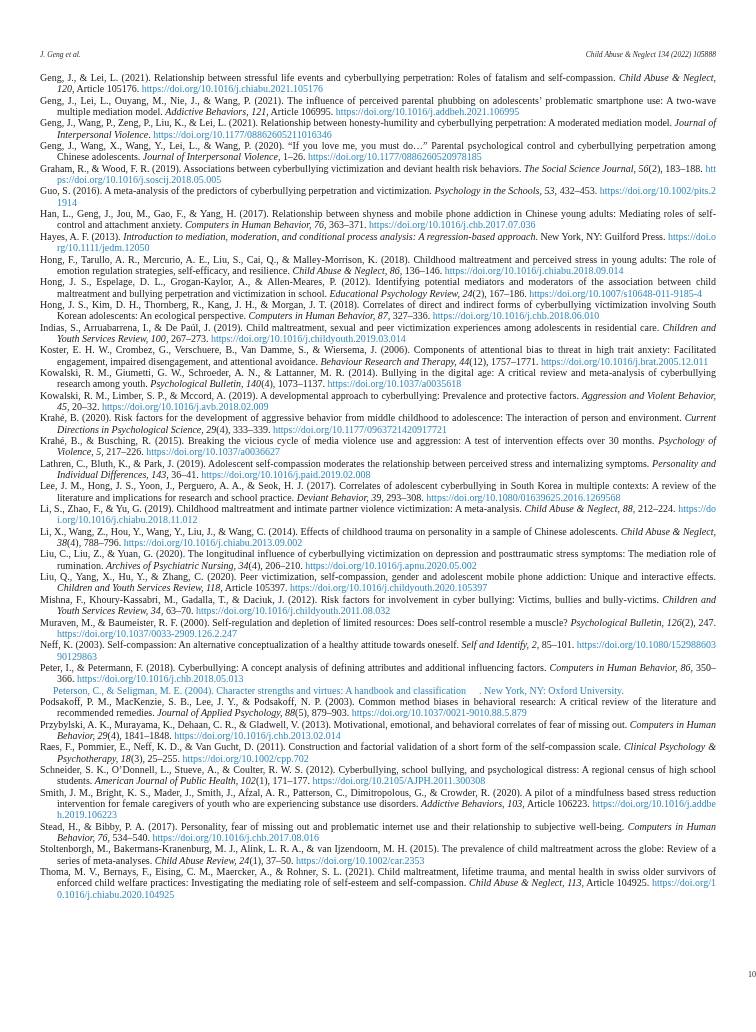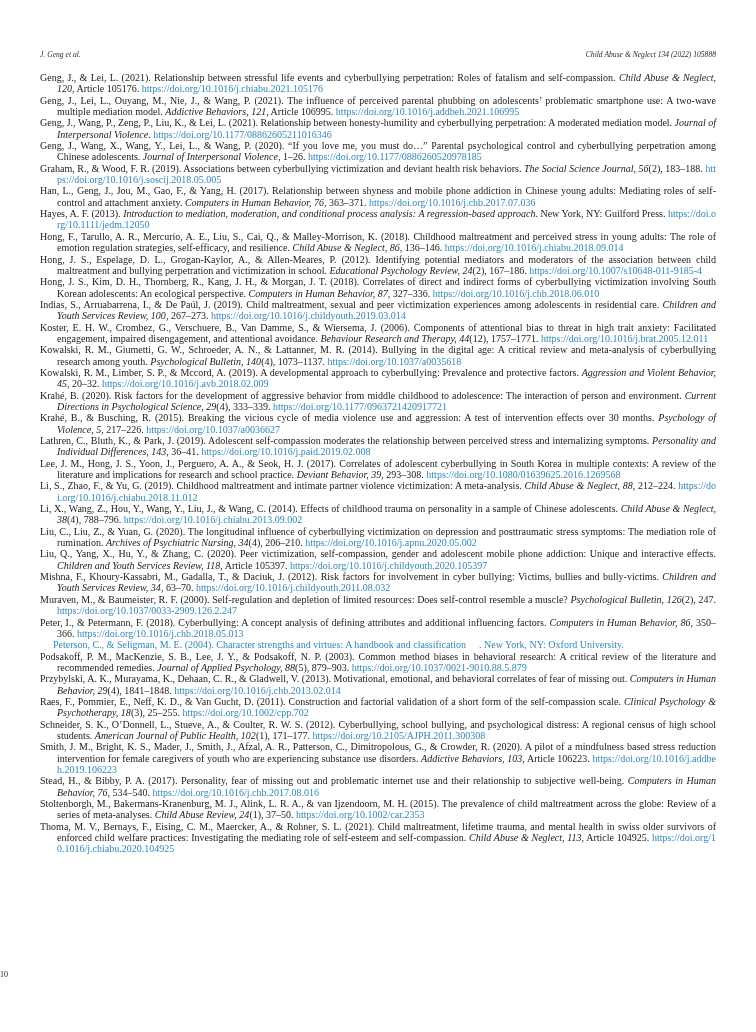--- a/index.html
+++ b/index.html
@@ -44,58 +44,60 @@
     text-decoration: none;
     word-break: break-all;
   }
   .seg-blue { font-style: normal; margin-left: 13px; }
   .seg-blue-italic { }
   .page-footer {
     position: absolute;
     top: 970px;
     left: 0;
     width: 100%;
-    text-align: left;
+    text-align: right;
     font-size: 8px;
     color: #222;
   }
 </style>
 <style>.seg-link, .seg-blue, .seg-blue-italic { color: #3187b9; }</style></head>
 <body>
 
 <div class="page-header">
   <span>J. Geng et al.</span>
   <span>Child Abuse &amp; Neglect 134 (2022) 105888</span>
 </div>
 
 <div class="references">
     <p class="ref"><span class="seg-plain">Geng, J., &amp; Lei, L. (2021). Relationship between stressful life events and cyberbullying perpetration: Roles of fatalism and self-compassion. </span><span class="seg-italic">Child Abuse &amp; Neglect, 120</span><span class="seg-plain">, Article 105176. </span><a href="#" class="seg-link">https://doi.org/10.1016/j.chiabu.2021.105176</a></p>
     <p class="ref"><span class="seg-plain">Geng, J., Lei, L., Ouyang, M., Nie, J., &amp; Wang, P. (2021). The influence of perceived parental phubbing on adolescents’ problematic smartphone use: A two-wave multiple mediation model. </span><span class="seg-italic">Addictive Behaviors, 121</span><span class="seg-plain">, Article 106995. </span><a href="#" class="seg-link">https://doi.org/10.1016/j.addbeh.2021.106995</a></p>
     <p class="ref"><span class="seg-plain">Geng, J., Wang, P., Zeng, P., Liu, K., &amp; Lei, L. (2021). Relationship between honesty-humility and cyberbullying perpetration: A moderated mediation model. </span><span class="seg-italic">Journal of Interpersonal Violence</span><span class="seg-plain">. </span><a href="#" class="seg-link">https://doi.org/10.1177/08862605211016346</a></p>
     <p class="ref"><span class="seg-plain">Geng, J., Wang, X., Wang, Y., Lei, L., &amp; Wang, P. (2020). “If you love me, you must do…” Parental psychological control and cyberbullying perpetration among Chinese adolescents. </span><span class="seg-italic">Journal of Interpersonal Violence</span><span class="seg-plain">, 1–26. </span><a href="#" class="seg-link">https://doi.org/10.1177/0886260520978185</a></p>
     <p class="ref"><span class="seg-plain">Graham, R., &amp; Wood, F. R. (2019). Associations between cyberbullying victimization and deviant health risk behaviors. </span><span class="seg-italic">The Social Science Journal, 56</span><span class="seg-plain">(2), 183–188. </span><a href="#" class="seg-link">https://doi.org/10.1016/j.soscij.2018.05.005</a></p>
+    <p class="ref"><span class="seg-plain">Guo, S. (2016). A meta-analysis of the predictors of cyberbullying perpetration and victimization. </span><span class="seg-italic">Psychology in the Schools, 53</span><span class="seg-plain">, 432–453. </span><a href="#" class="seg-link">https://doi.org/10.1002/pits.21914</a></p>
     <p class="ref"><span class="seg-plain">Han, L., Geng, J., Jou, M., Gao, F., &amp; Yang, H. (2017). Relationship between shyness and mobile phone addiction in Chinese young adults: Mediating roles of self-control and attachment anxiety. </span><span class="seg-italic">Computers in Human Behavior, 76</span><span class="seg-plain">, 363–371. </span><a href="#" class="seg-link">https://doi.org/10.1016/j.chb.2017.07.036</a></p>
     <p class="ref"><span class="seg-plain">Hayes, A. F. (2013). </span><span class="seg-italic">Introduction to mediation, moderation, and conditional process analysis: A regression-based approach</span><span class="seg-plain">. New York, NY: Guilford Press. </span><a href="#" class="seg-link">https://doi.org/10.1111/jedm.12050</a></p>
     <p class="ref"><span class="seg-plain">Hong, F., Tarullo, A. R., Mercurio, A. E., Liu, S., Cai, Q., &amp; Malley-Morrison, K. (2018). Childhood maltreatment and perceived stress in young adults: The role of emotion regulation strategies, self-efficacy, and resilience. </span><span class="seg-italic">Child Abuse &amp; Neglect, 86</span><span class="seg-plain">, 136–146. </span><a href="#" class="seg-link">https://doi.org/10.1016/j.chiabu.2018.09.014</a></p>
     <p class="ref"><span class="seg-plain">Hong, J. S., Espelage, D. L., Grogan-Kaylor, A., &amp; Allen-Meares, P. (2012). Identifying potential mediators and moderators of the association between child maltreatment and bullying perpetration and victimization in school. </span><span class="seg-italic">Educational Psychology Review, 24</span><span class="seg-plain">(2), 167–186. </span><a href="#" class="seg-link">https://doi.org/10.1007/s10648-011-9185-4</a></p>
     <p class="ref"><span class="seg-plain">Hong, J. S., Kim, D. H., Thornberg, R., Kang, J. H., &amp; Morgan, J. T. (2018). Correlates of direct and indirect forms of cyberbullying victimization involving South Korean adolescents: An ecological perspective. </span><span class="seg-italic">Computers in Human Behavior, 87</span><span class="seg-plain">, 327–336. </span><a href="#" class="seg-link">https://doi.org/10.1016/j.chb.2018.06.010</a></p>
     <p class="ref"><span class="seg-plain">Indias, S., Arruabarrena, I., &amp; De Paúl, J. (2019). Child maltreatment, sexual and peer victimization experiences among adolescents in residential care. </span><span class="seg-italic">Children and Youth Services Review, 100</span><span class="seg-plain">, 267–273. </span><a href="#" class="seg-link">https://doi.org/10.1016/j.childyouth.2019.03.014</a></p>
     <p class="ref"><span class="seg-plain">Koster, E. H. W., Crombez, G., Verschuere, B., Van Damme, S., &amp; Wiersema, J. (2006). Components of attentional bias to threat in high trait anxiety: Facilitated engagement, impaired disengagement, and attentional avoidance. </span><span class="seg-italic">Behaviour Research and Therapy, 44</span><span class="seg-plain">(12), 1757–1771. </span><a href="#" class="seg-link">https://doi.org/10.1016/j.brat.2005.12.011</a></p>
     <p class="ref"><span class="seg-plain">Kowalski, R. M., Giumetti, G. W., Schroeder, A. N., &amp; Lattanner, M. R. (2014). Bullying in the digital age: A critical review and meta-analysis of cyberbullying research among youth. </span><span class="seg-italic">Psychological Bulletin, 140</span><span class="seg-plain">(4), 1073–1137. </span><a href="#" class="seg-link">https://doi.org/10.1037/a0035618</a></p>
     <p class="ref"><span class="seg-plain">Kowalski, R. M., Limber, S. P., &amp; Mccord, A. (2019). A developmental approach to cyberbullying: Prevalence and protective factors. </span><span class="seg-italic">Aggression and Violent Behavior, 45</span><span class="seg-plain">, 20–32. </span><a href="#" class="seg-link">https://doi.org/10.1016/j.avb.2018.02.009</a></p>
     <p class="ref"><span class="seg-plain">Krahé, B. (2020). Risk factors for the development of aggressive behavior from middle childhood to adolescence: The interaction of person and environment. </span><span class="seg-italic">Current Directions in Psychological Science, 29</span><span class="seg-plain">(4), 333–339. </span><a href="#" class="seg-link">https://doi.org/10.1177/0963721420917721</a></p>
     <p class="ref"><span class="seg-plain">Krahé, B., &amp; Busching, R. (2015). Breaking the vicious cycle of media violence use and aggression: A test of intervention effects over 30 months. </span><span class="seg-italic">Psychology of Violence, 5</span><span class="seg-plain">, 217–226. </span><a href="#" class="seg-link">https://doi.org/10.1037/a0036627</a></p>
     <p class="ref"><span class="seg-plain">Lathren, C., Bluth, K., &amp; Park, J. (2019). Adolescent self-compassion moderates the relationship between perceived stress and internalizing symptoms. </span><span class="seg-italic">Personality and Individual Differences, 143</span><span class="seg-plain">, 36–41. </span><a href="#" class="seg-link">https://doi.org/10.1016/j.paid.2019.02.008</a></p>
     <p class="ref"><span class="seg-plain">Lee, J. M., Hong, J. S., Yoon, J., Perguero, A. A., &amp; Seok, H. J. (2017). Correlates of adolescent cyberbullying in South Korea in multiple contexts: A review of the literature and implications for research and school practice. </span><span class="seg-italic">Deviant Behavior, 39</span><span class="seg-plain">, 293–308. </span><a href="#" class="seg-link">https://doi.org/10.1080/01639625.2016.1269568</a></p>
     <p class="ref"><span class="seg-plain">Li, S., Zhao, F., &amp; Yu, G. (2019). Childhood maltreatment and intimate partner violence victimization: A meta-analysis. </span><span class="seg-italic">Child Abuse &amp; Neglect, 88</span><span class="seg-plain">, 212–224. </span><a href="#" class="seg-link">https://doi.org/10.1016/j.chiabu.2018.11.012</a></p>
     <p class="ref"><span class="seg-plain">Li, X., Wang, Z., Hou, Y., Wang, Y., Liu, J., &amp; Wang, C. (2014). Effects of childhood trauma on personality in a sample of Chinese adolescents. </span><span class="seg-italic">Child Abuse &amp; Neglect, 38</span><span class="seg-plain">(4), 788–796. </span><a href="#" class="seg-link">https://doi.org/10.1016/j.chiabu.2013.09.002</a></p>
     <p class="ref"><span class="seg-plain">Liu, C., Liu, Z., &amp; Yuan, G. (2020). The longitudinal influence of cyberbullying victimization on depression and posttraumatic stress symptoms: The mediation role of rumination. </span><span class="seg-italic">Archives of Psychiatric Nursing, 34</span><span class="seg-plain">(4), 206–210. </span><a href="#" class="seg-link">https://doi.org/10.1016/j.apnu.2020.05.002</a></p>
     <p class="ref"><span class="seg-plain">Liu, Q., Yang, X., Hu, Y., &amp; Zhang, C. (2020). Peer victimization, self-compassion, gender and adolescent mobile phone addiction: Unique and interactive effects. </span><span class="seg-italic">Children and Youth Services Review, 118</span><span class="seg-plain">, Article 105397. </span><a href="#" class="seg-link">https://doi.org/10.1016/j.childyouth.2020.105397</a></p>
     <p class="ref"><span class="seg-plain">Mishna, F., Khoury-Kassabri, M., Gadalla, T., &amp; Daciuk, J. (2012). Risk factors for involvement in cyber bullying: Victims, bullies and bully-victims. </span><span class="seg-italic">Children and Youth Services Review, 34</span><span class="seg-plain">, 63–70. </span><a href="#" class="seg-link">https://doi.org/10.1016/j.childyouth.2011.08.032</a></p>
     <p class="ref"><span class="seg-plain">Muraven, M., &amp; Baumeister, R. F. (2000). Self-regulation and depletion of limited resources: Does self-control resemble a muscle? </span><span class="seg-italic">Psychological Bulletin, 126</span><span class="seg-plain">(2), 247. </span><a href="#" class="seg-link">https://doi.org/10.1037/0033-2909.126.2.247</a></p>
+    <p class="ref"><span class="seg-plain">Neff, K. (2003). Self-compassion: An alternative conceptualization of a healthy attitude towards oneself. </span><span class="seg-italic">Self and Identify, 2</span><span class="seg-plain">, 85–101. </span><a href="#" class="seg-link">https://doi.org/10.1080/15298860390129863</a></p>
     <p class="ref"><span class="seg-plain">Peter, I., &amp; Petermann, F. (2018). Cyberbullying: A concept analysis of defining attributes and additional influencing factors. </span><span class="seg-italic">Computers in Human Behavior, 86</span><span class="seg-plain">, 350–366. </span><a href="#" class="seg-link">https://doi.org/10.1016/j.chb.2018.05.013</a></p>
     <p class="ref"><span class="seg-blue">Peterson, C., &amp; Seligman, M. E. (2004). </span><span class="seg-blue-italic">Character strengths and virtues: A handbook and classification</span><span class="seg-blue">. New York, NY: Oxford University.</span></p>
     <p class="ref"><span class="seg-plain">Podsakoff, P. M., MacKenzie, S. B., Lee, J. Y., &amp; Podsakoff, N. P. (2003). Common method biases in behavioral research: A critical review of the literature and recommended remedies. </span><span class="seg-italic">Journal of Applied Psychology, 88</span><span class="seg-plain">(5), 879–903. </span><a href="#" class="seg-link">https://doi.org/10.1037/0021-9010.88.5.879</a></p>
     <p class="ref"><span class="seg-plain">Przybylski, A. K., Murayama, K., Dehaan, C. R., &amp; Gladwell, V. (2013). Motivational, emotional, and behavioral correlates of fear of missing out. </span><span class="seg-italic">Computers in Human Behavior, 29</span><span class="seg-plain">(4), 1841–1848. </span><a href="#" class="seg-link">https://doi.org/10.1016/j.chb.2013.02.014</a></p>
     <p class="ref"><span class="seg-plain">Raes, F., Pommier, E., Neff, K. D., &amp; Van Gucht, D. (2011). Construction and factorial validation of a short form of the self-compassion scale. </span><span class="seg-italic">Clinical Psychology &amp; Psychotherapy, 18</span><span class="seg-plain">(3), 25–255. </span><a href="#" class="seg-link">https://doi.org/10.1002/cpp.702</a></p>
     <p class="ref"><span class="seg-plain">Schneider, S. K., O’Donnell, L., Stueve, A., &amp; Coulter, R. W. S. (2012). Cyberbullying, school bullying, and psychological distress: A regional census of high school students. </span><span class="seg-italic">American Journal of Public Health, 102</span><span class="seg-plain">(1), 171–177. </span><a href="#" class="seg-link">https://doi.org/10.2105/AJPH.2011.300308</a></p>
     <p class="ref"><span class="seg-plain">Smith, J. M., Bright, K. S., Mader, J., Smith, J., Afzal, A. R., Patterson, C., Dimitropolous, G., &amp; Crowder, R. (2020). A pilot of a mindfulness based stress reduction intervention for female caregivers of youth who are experiencing substance use disorders. </span><span class="seg-italic">Addictive Behaviors, 103</span><span class="seg-plain">, Article 106223. </span><a href="#" class="seg-link">https://doi.org/10.1016/j.addbeh.2019.106223</a></p>
     <p class="ref"><span class="seg-plain">Stead, H., &amp; Bibby, P. A. (2017). Personality, fear of missing out and problematic internet use and their relationship to subjective well-being. </span><span class="seg-italic">Computers in Human Behavior, 76</span><span class="seg-plain">, 534–540. </span><a href="#" class="seg-link">https://doi.org/10.1016/j.chb.2017.08.016</a></p>
     <p class="ref"><span class="seg-plain">Stoltenborgh, M., Bakermans-Kranenburg, M. J., Alink, L. R. A., &amp; van Ijzendoorn, M. H. (2015). The prevalence of child maltreatment across the globe: Review of a series of meta-analyses. </span><span class="seg-italic">Child Abuse Review, 24</span><span class="seg-plain">(1), 37–50. </span><a href="#" class="seg-link">https://doi.org/10.1002/car.2353</a></p>
     <p class="ref"><span class="seg-plain">Thoma, M. V., Bernays, F., Eising, C. M., Maercker, A., &amp; Rohner, S. L. (2021). Child maltreatment, lifetime trauma, and mental health in swiss older survivors of enforced child welfare practices: Investigating the mediating role of self-esteem and self-compassion. </span><span class="seg-italic">Child Abuse &amp; Neglect, 113</span><span class="seg-plain">, Article 104925. </span><a href="#" class="seg-link">https://doi.org/10.1016/j.chiabu.2020.104925</a></p>

